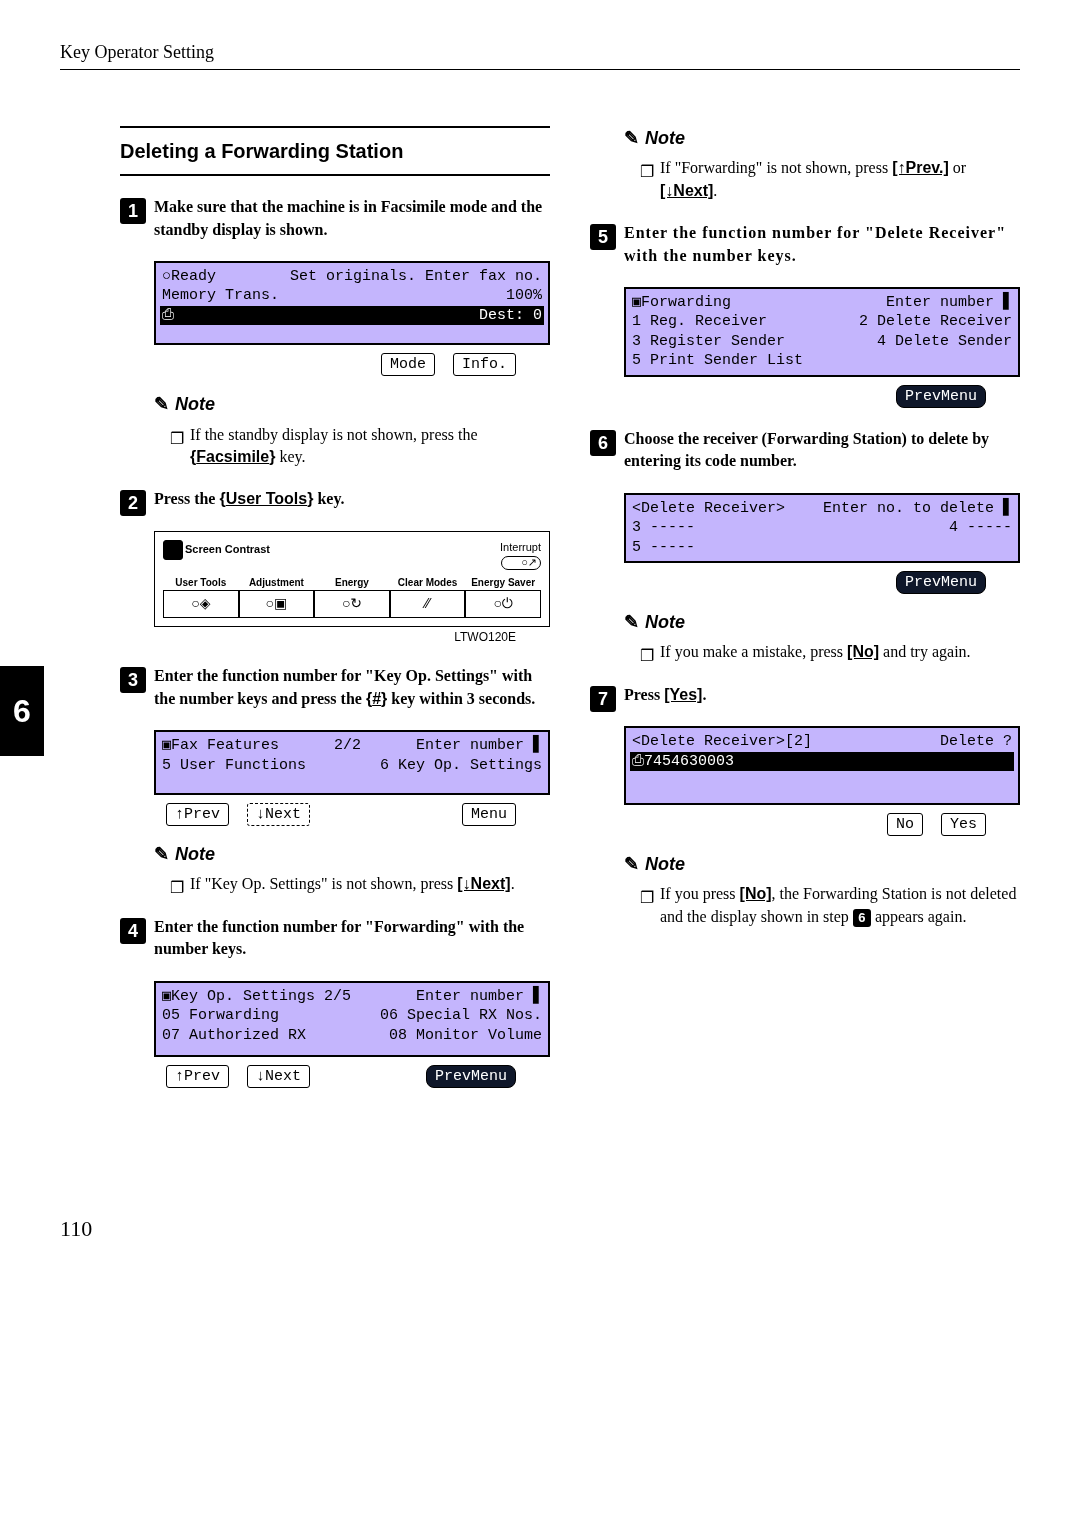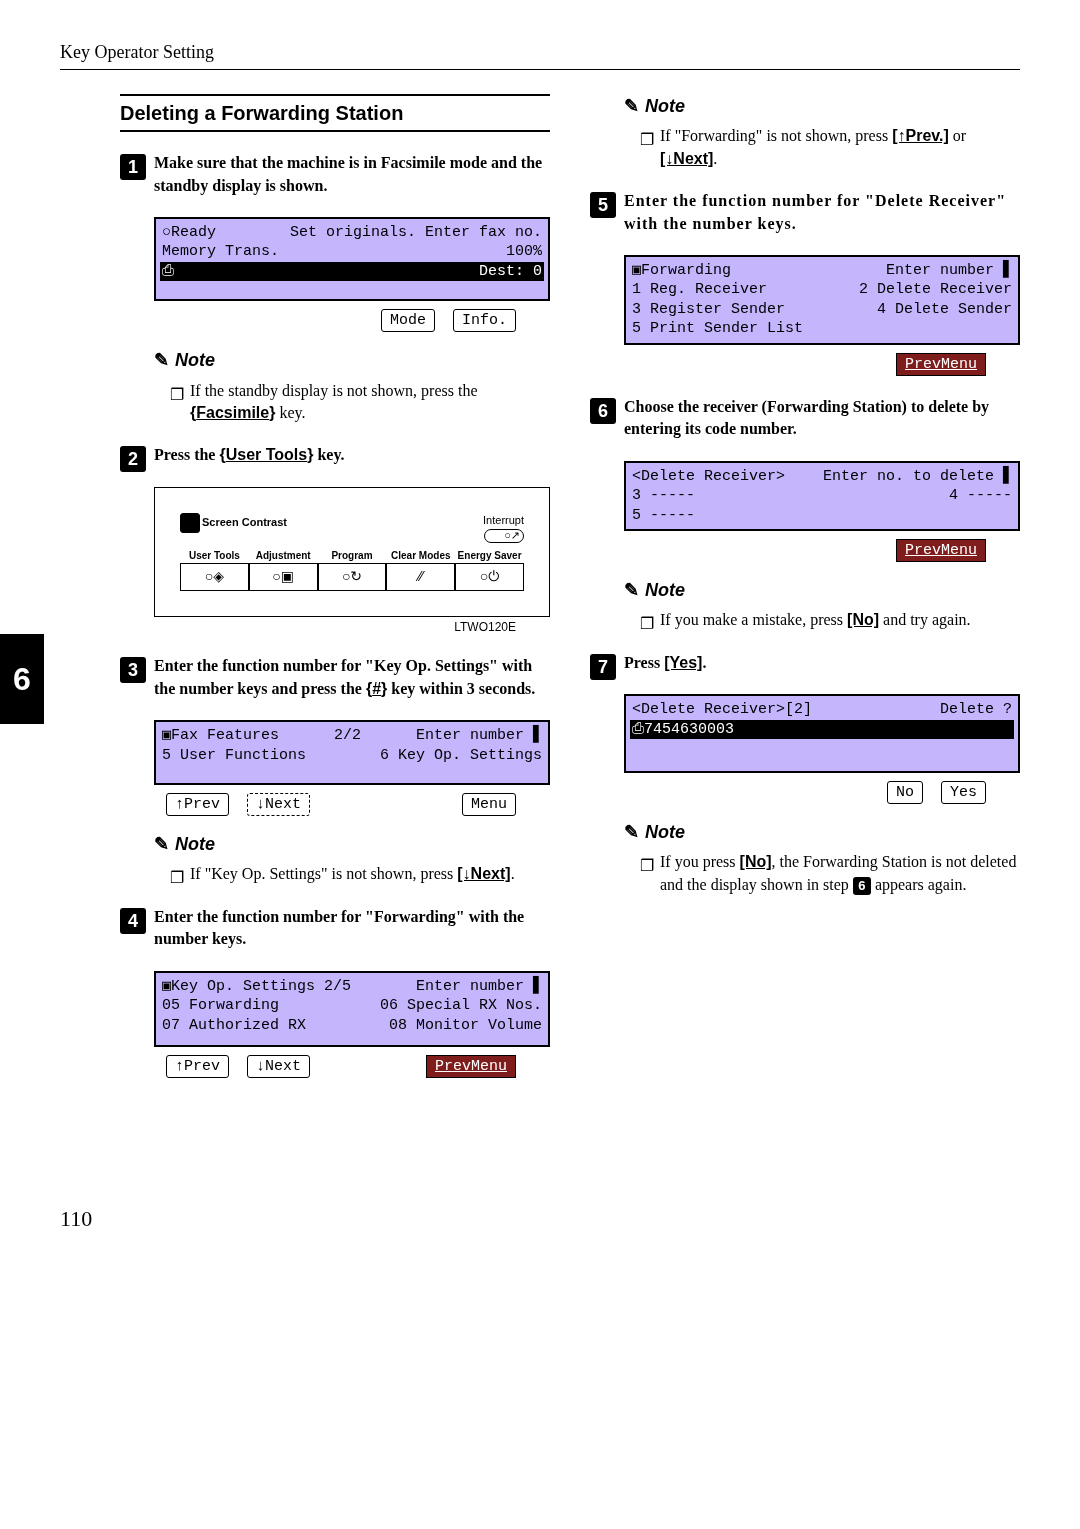--- a/index.html
+++ b/index.html
@@ -9,41 +9,41 @@
     font-size: 16px;
     line-height: 1.4;
     width: 1080px;
     box-sizing: border-box;
     color: #000;
   }
   .header-title {
     font-size: 18px;
     padding-bottom: 4px;
     border-bottom: 1px solid #000;
-    margin-bottom: 24px;
+    margin-bottom: 56px;
   }
   .columns {
     display: flex;
     gap: 40px;
     position: relative;
   }
   .col {
     flex: 1;
     min-width: 0;
   }
   .col-left {
     padding-left: 60px;
   }
   .section-heading {
     font-family: Arial, Helvetica, sans-serif;
     font-weight: bold;
     font-size: 20px;
     border-top: 2px solid #000;
     border-bottom: 2px solid #000;
-    padding: 3px 0;
+    padding: 9px 0;
     margin: 0 0 20px 0;
   }
   .step {
     position: relative;
     margin: 20px 0;
     padding-left: 34px;
   }
   .step-badge {
     position: absolute;
     left: 0;
@@ -129,32 +129,31 @@
   }
   .btn {
     border: 1px solid #000;
     padding: 0 8px;
     font-family: 'Courier New', monospace;
     font-size: 15px;
     border-radius: 3px;
     margin-left: 12px;
   }
   .btn.dark {
-    background: #7f1d1d;
+    background: #0f172a;
     color: #fff;
-    border-radius: 0;
-    text-decoration: underline;
+    border-radius: 8px;
   }
   .btn.dashed {
     border-style: dashed;
   }
   .panel-img {
     border: 1px solid #000;
     margin: 12px 0 2px 34px;
-    padding: 25px;
+    padding: 8px;
     font-family: Arial, Helvetica, sans-serif;
     font-size: 11px;
   }
   .panel-row-top {
     display: flex;
     justify-content: space-between;
     align-items: flex-start;
     margin-bottom: 4px;
   }
   .panel-contrast {
@@ -283,21 +282,21 @@
           <span>Screen Contrast</span>
         </div>
         <div class="panel-interrupt">
           <div>Interrupt</div>
           <span class="panel-led">○↗</span>
         </div>
       </div>
       <div class="panel-labels">
         <div class="panel-seg">User Tools</div>
         <div class="panel-seg">Adjustment</div>
-        <div class="panel-seg">Program</div>
+        <div class="panel-seg">Energy</div>
         <div class="panel-seg">Clear Modes</div>
         <div class="panel-seg">Energy Saver</div>
       </div>
       <div class="panel-keys">
         <div class="panel-key">○<span>◈</span></div>
         <div class="panel-key">○<span>▣</span></div>
         <div class="panel-key">○<span>↻</span></div>
         <div class="panel-key">
             <span>⁄⁄</span>
           </div>

